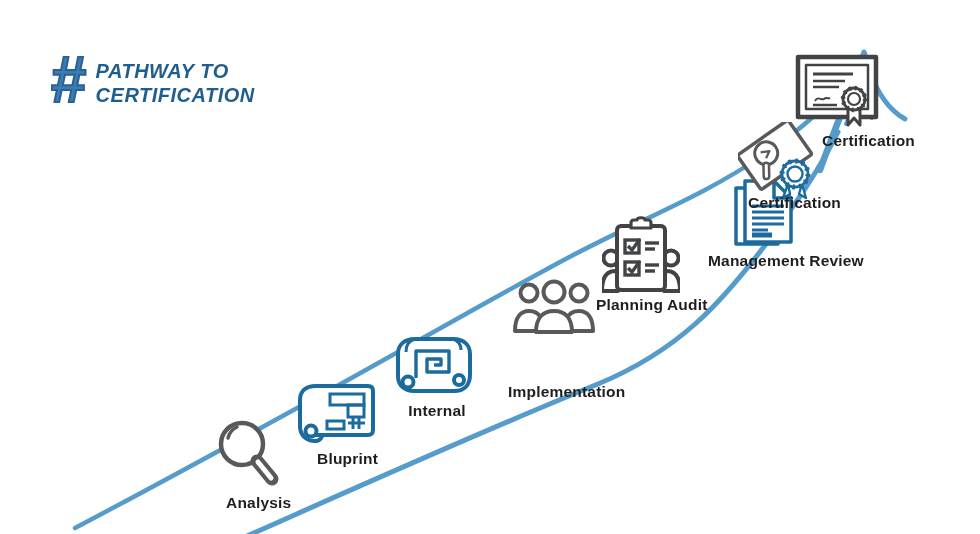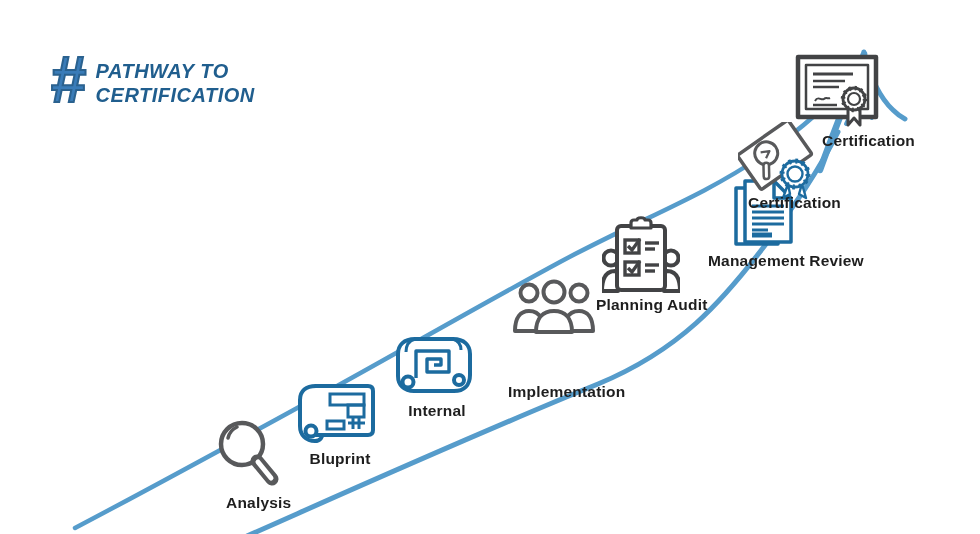--- a/index.html
+++ b/index.html
@@ -76,21 +76,21 @@
   <div class="stage" style="left:210px;top:416px;">
     <svg class="icon c-gray" width="70" height="78" viewBox="0 0 70 78">
       <circle cx="26" cy="28" r="21" fill="#fff" stroke="currentColor" stroke-width="4.5"></circle>
       <path d="M12 22 A16 16 0 0 1 21 11" fill="none" stroke="currentColor" stroke-width="3.5" stroke-linecap="round"></path>
       <line x1="41" y1="45" x2="56" y2="63" stroke="currentColor" stroke-width="13" stroke-linecap="round"></line>
       <line x1="42" y1="46" x2="55" y2="62" stroke="#fff" stroke-width="5" stroke-linecap="round"></line>
     </svg>
     <div class="label" style="margin-left:16px;">Analysis</div>
   </div>
 
-  <div class="stage" style="left:294px;top:382px;">
+  <div class="stage" style="left:294px;top:382px;align-items:flex-end;">
     <svg class="icon c-blue" width="84" height="66" viewBox="0 0 84 66">
       <g fill="#fff" stroke="currentColor" stroke-width="4" stroke-linejoin="round" stroke-linecap="round">
         <path d="M22 4 C12 4 6 9 6 18 L6 44 C6 53 12 59 21 59 C26 59 29 55 29 50"></path>
         <path d="M22 4 L74 4 Q79 4 79 9 L79 48 Q79 53 74 53 L22 53"></path>
         <circle cx="17" cy="49" r="5.5"></circle>
       </g>
       <g fill="none" stroke="currentColor" stroke-width="3">
         <rect x="36" y="12" width="34" height="11"></rect>
         <rect x="54" y="23" width="16" height="12"></rect>
         <line x1="59" y1="35" x2="59" y2="47"></line>

